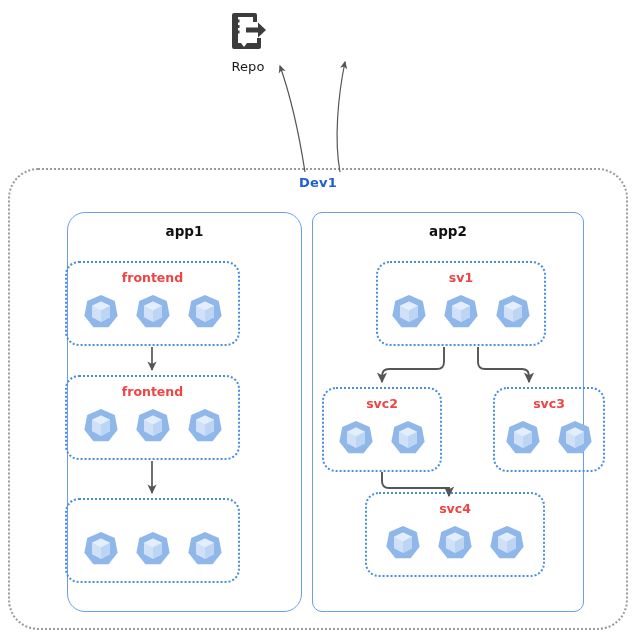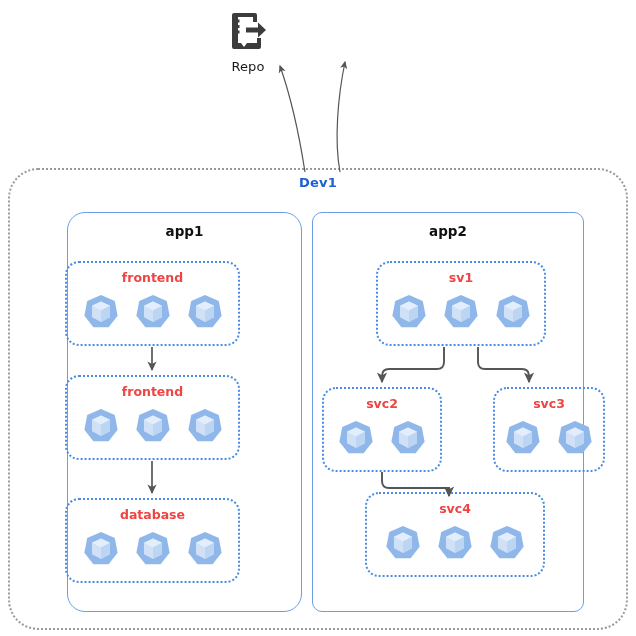--- a/index.html
+++ b/index.html
@@ -130,21 +130,20 @@
             <path d="M20 2 L34.5 8.5 L37.5 24 L28 36 H12 L2.5 24 L5.5 8.5 Z" fill="#8fb7ea"></path>
             <path d="M20 9 L29.5 13.5 L29.5 25.5 L20 30.5 L10.5 25.5 L10.5 13.5 Z" fill="#cfe0f7"></path>
             <path d="M20 9 L29.5 13.5 L20 18.5 L10.5 13.5 Z" fill="#e3eefc"></path>
             <path d="M20 18.5 L29.5 13.5 L29.5 25.5 L20 30.5 Z" fill="#bcd5f3"></path>
           </g>
         </svg>
     </div>
   </div>
 
   <div class="svc-box" id="svc-database">
-    <div class="svc-title">database</div>
     <div class="pod-row">
       <svg class="pod" viewBox="0 0 40 40">
           <g>
             <path d="M20 2 L34.5 8.5 L37.5 24 L28 36 H12 L2.5 24 L5.5 8.5 Z" fill="#8fb7ea"></path>
             <path d="M20 9 L29.5 13.5 L29.5 25.5 L20 30.5 L10.5 25.5 L10.5 13.5 Z" fill="#cfe0f7"></path>
             <path d="M20 9 L29.5 13.5 L20 18.5 L10.5 13.5 Z" fill="#e3eefc"></path>
             <path d="M20 18.5 L29.5 13.5 L29.5 25.5 L20 30.5 Z" fill="#bcd5f3"></path>
           </g>
         </svg>
       <svg class="pod" viewBox="0 0 40 40">

